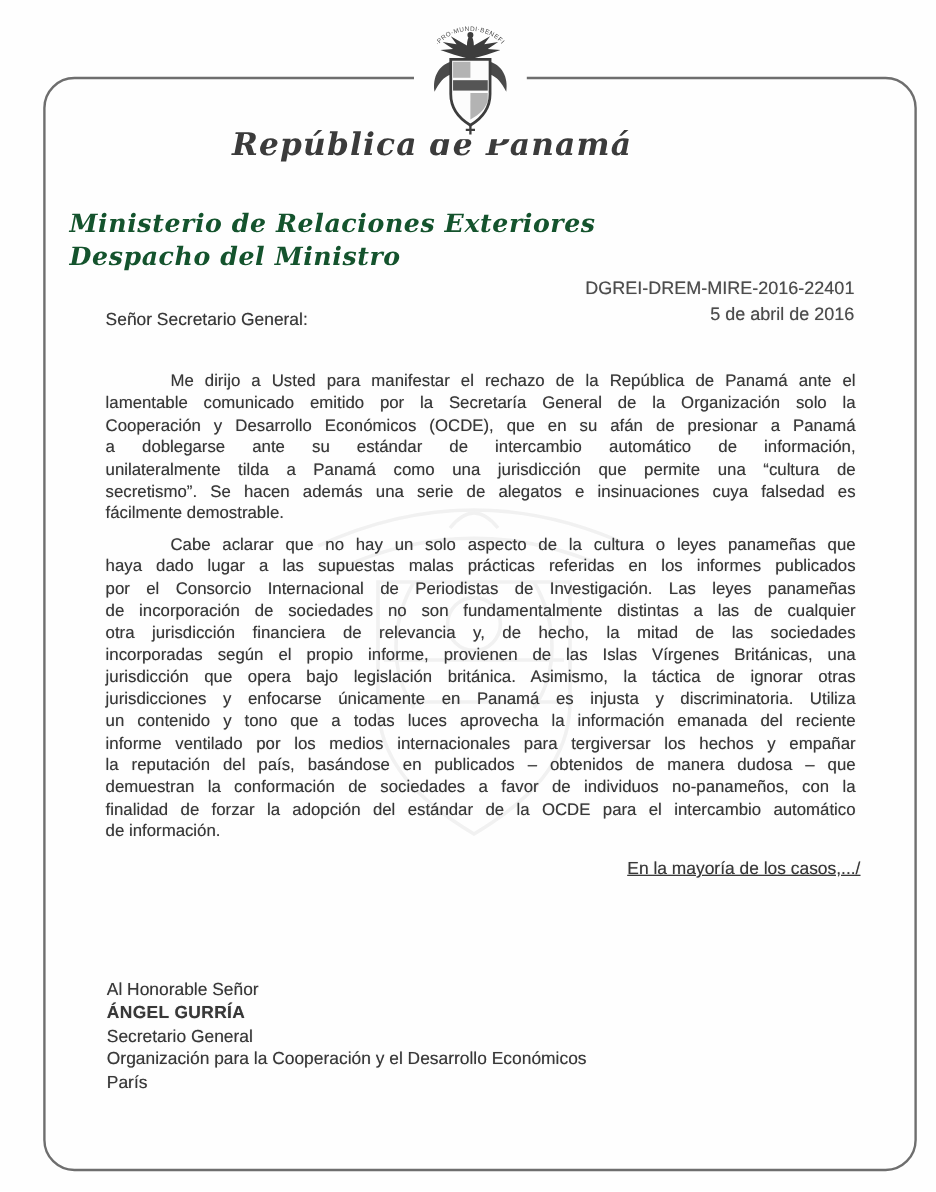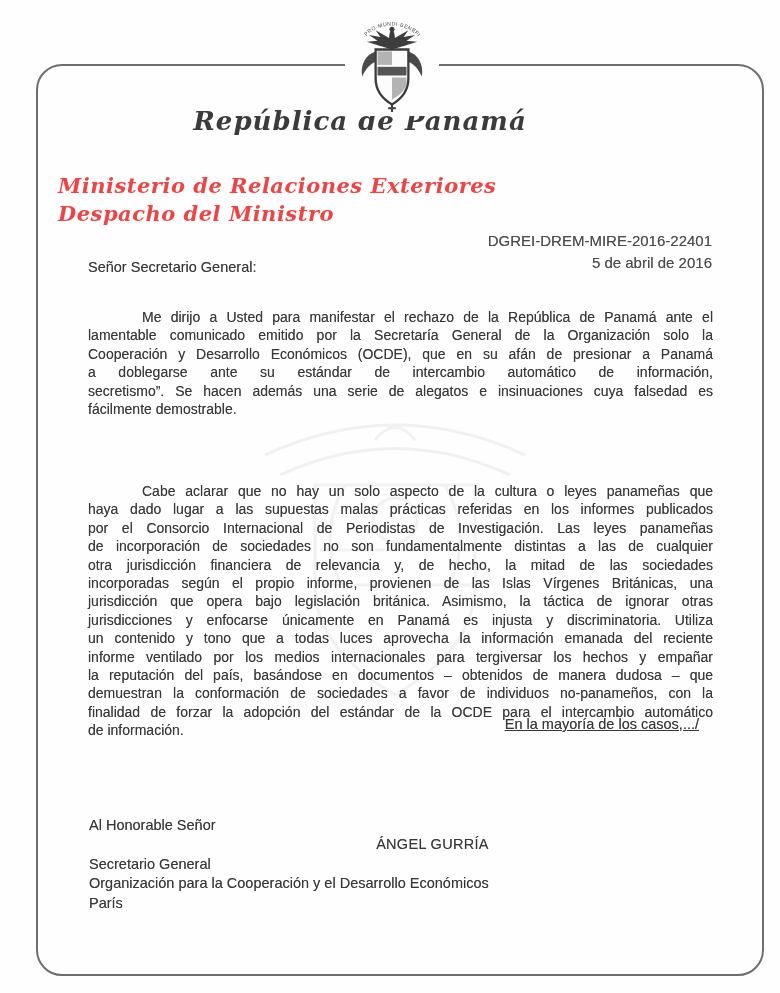--- a/index.html
+++ b/index.html
@@ -39,21 +39,21 @@
     font-size: 26px; letter-spacing: 1px;
     color: #3b3b3b;
     z-index: 4;
   }
   .letterhead {
     position: absolute;
     left: 58px; top: 172px;
     font-family: "DejaVu Serif", serif;
     font-style: italic; font-weight: bold;
     font-size: 21px; letter-spacing: 0.5px;
-    color: #ef4444;
+    color: #14532d;
     line-height: 28px;
   }
   .refblock {
     position: absolute;
     top: 182px; right: 68px;
     text-align: right;
     font-size: 15px; color: #4c4c4c;
     line-height: 22px;
     text-shadow: 0 0 0.6px rgba(70,70,70,0.6);
     margin-top: 48px;
@@ -68,36 +68,36 @@
     position: absolute;
     left: 88px; width: 625px;
     font-size: 14px;
     line-height: 18.4px;
     text-shadow: 0 0 0.6px rgba(70,70,70,0.6);
   }
   .para .line { text-align: justify; text-align-last: justify; }
   .para .line:first-child { text-indent: 54px; }
   .para .line:last-child { text-align-last: left; }
   #paragraph-1 { top: 296px; margin-top: 12px; }
-  #paragraph-2 { top: 444px; margin-top: 38px; }
+  #paragraph-2 { top: 444px; }
   .continuation {
     position: absolute;
-    top: 716px; right: 81px;
+    top: 716px; right: 63px;
     font-size: 14.5px;
     text-decoration: underline;
     text-shadow: 0 0 0.6px rgba(70,70,70,0.6);
   }
   .recipient {
     position: absolute;
     left: 89px; top: 816px;
     font-size: 14.5px;
     line-height: 19.4px;
     text-shadow: 0 0 0.6px rgba(70,70,70,0.6);
   }
-  .recipient .line:nth-child(2) { font-weight: normal; letter-spacing: 0.3px; text-align: right; }
+  .recipient .line:nth-child(2) { font-weight: bold; letter-spacing: 0.3px; }
   
   .watermark {
     position: absolute;
     left: 225px; top: 400px;
     width: 340px; height: 320px;
     opacity: 0.055;
     z-index: 0;
     pointer-events: none;
   }
   .content-layer { position: relative; z-index: 2; }
@@ -162,36 +162,37 @@
       <div>5 de abril de 2016</div>
     </div>
 
     <div class="salutation">Señor Secretario General:</div>
 
     <div class="para" id="paragraph-1">
         <div class="line">Me dirijo a Usted para manifestar el rechazo de la República de Panamá ante el</div>
         <div class="line">lamentable comunicado emitido por la Secretaría General de la Organización solo la</div>
         <div class="line">Cooperación y Desarrollo Económicos (OCDE), que en su afán de presionar a Panamá</div>
         <div class="line">a doblegarse ante su estándar de intercambio automático de información,</div>
+        <div class="line">unilateralmente tilda a Panamá como una jurisdicción que permite una “cultura de</div>
         <div class="line">secretismo”. Se hacen además una serie de alegatos e insinuaciones cuya falsedad es</div>
         <div class="line">fácilmente demostrable.</div>
       </div>
 
     <div class="para" id="paragraph-2">
         <div class="line">Cabe aclarar que no hay un solo aspecto de la cultura o leyes panameñas que</div>
         <div class="line">haya dado lugar a las supuestas malas prácticas referidas en los informes publicados</div>
         <div class="line">por el Consorcio Internacional de Periodistas de Investigación. Las leyes panameñas</div>
         <div class="line">de incorporación de sociedades no son fundamentalmente distintas a las de cualquier</div>
         <div class="line">otra jurisdicción financiera de relevancia y, de hecho, la mitad de las sociedades</div>
         <div class="line">incorporadas según el propio informe, provienen de las Islas Vírgenes Británicas, una</div>
         <div class="line">jurisdicción que opera bajo legislación británica. Asimismo, la táctica de ignorar otras</div>
         <div class="line">jurisdicciones y enfocarse únicamente en Panamá es injusta y discriminatoria. Utiliza</div>
         <div class="line">un contenido y tono que a todas luces aprovecha la información emanada del reciente</div>
         <div class="line">informe ventilado por los medios internacionales para tergiversar los hechos y empañar</div>
-        <div class="line">la reputación del país, basándose en documentos – obtenidos de manera dudosa – que</div>
+        <div class="line">la reputación del país, basándose en publicados – obtenidos de manera dudosa – que</div>
         <div class="line">demuestran la conformación de sociedades a favor de individuos no-panameños, con la</div>
         <div class="line">finalidad de forzar la adopción del estándar de la OCDE para el intercambio automático</div>
         <div class="line">de información.</div>
       </div>
 
     <div class="continuation">En la mayoría de los casos,.../</div>
 
     <div class="recipient">
         <div class="line">Al Honorable Señor</div>
         <div class="line">ÁNGEL GURRÍA</div>

